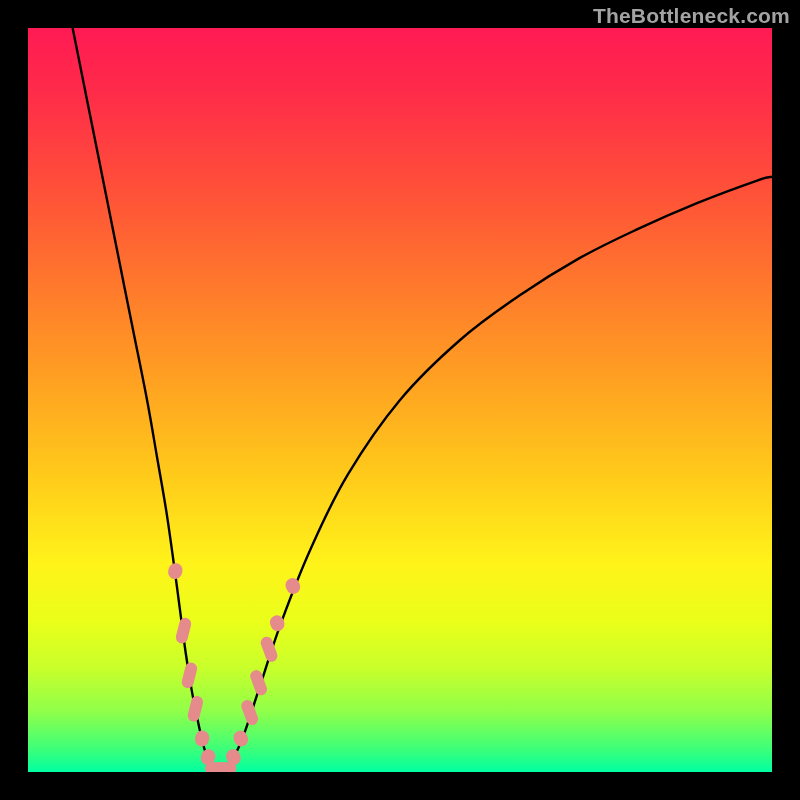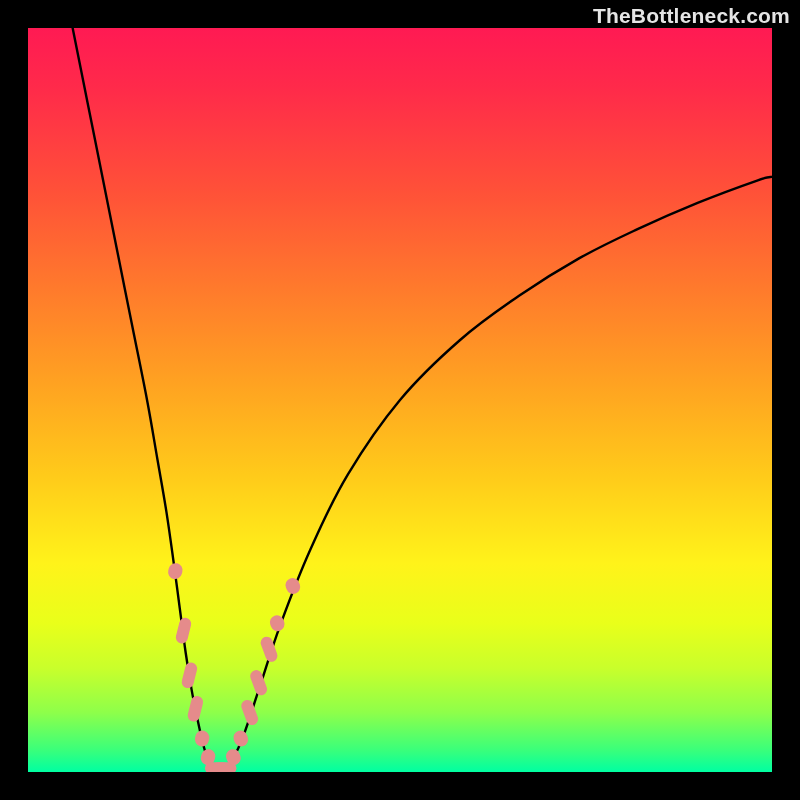--- a/index.html
+++ b/index.html
@@ -37,21 +37,21 @@
       #c9ff2b 86%,
       #8eff4a 92%,
       #3bff7a 97%,
       #00ffa2 100%
     );
   }
   .watermark {
     position: absolute;
     top: 4px;
     right: 10px;
-    color: #e5e5e5;
+    color: #a3a3a3;
     font-size: 21px;
     font-weight: 600;
     letter-spacing: 0.2px;
     z-index: 5;
     user-select: none;
   }
   svg.curve-layer {
     position: absolute;
     inset: 0;
     width: 744px;

